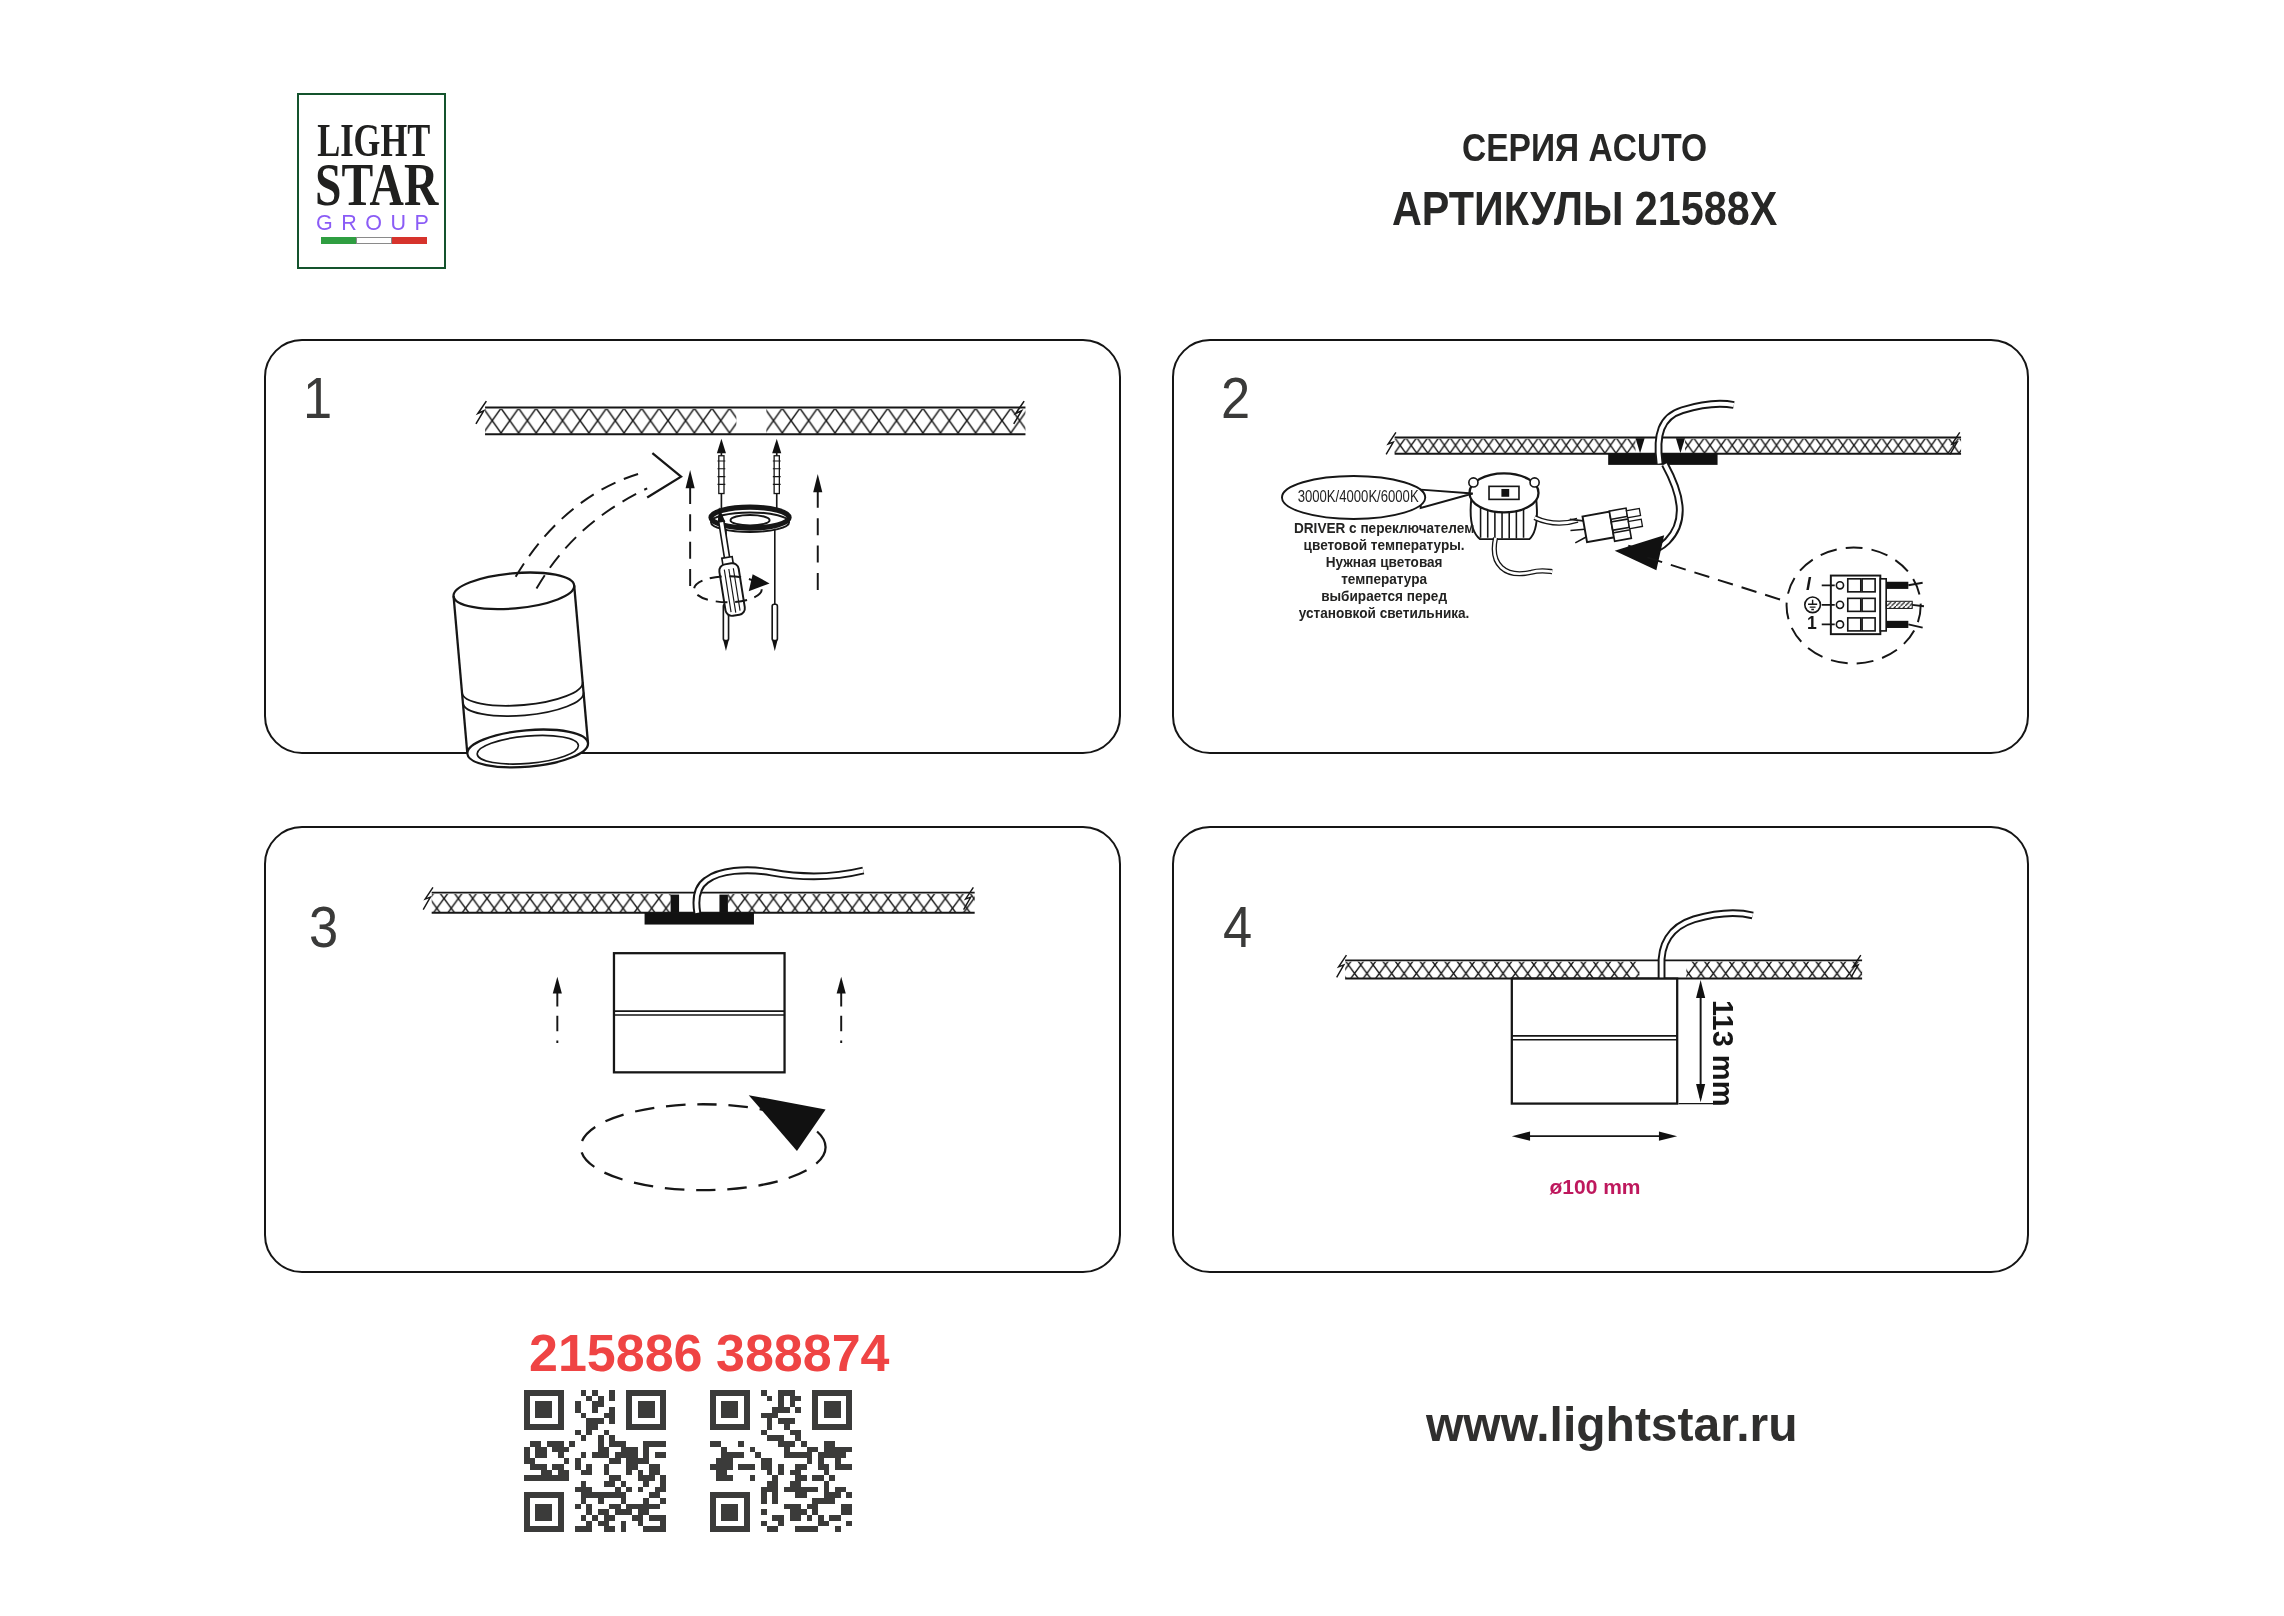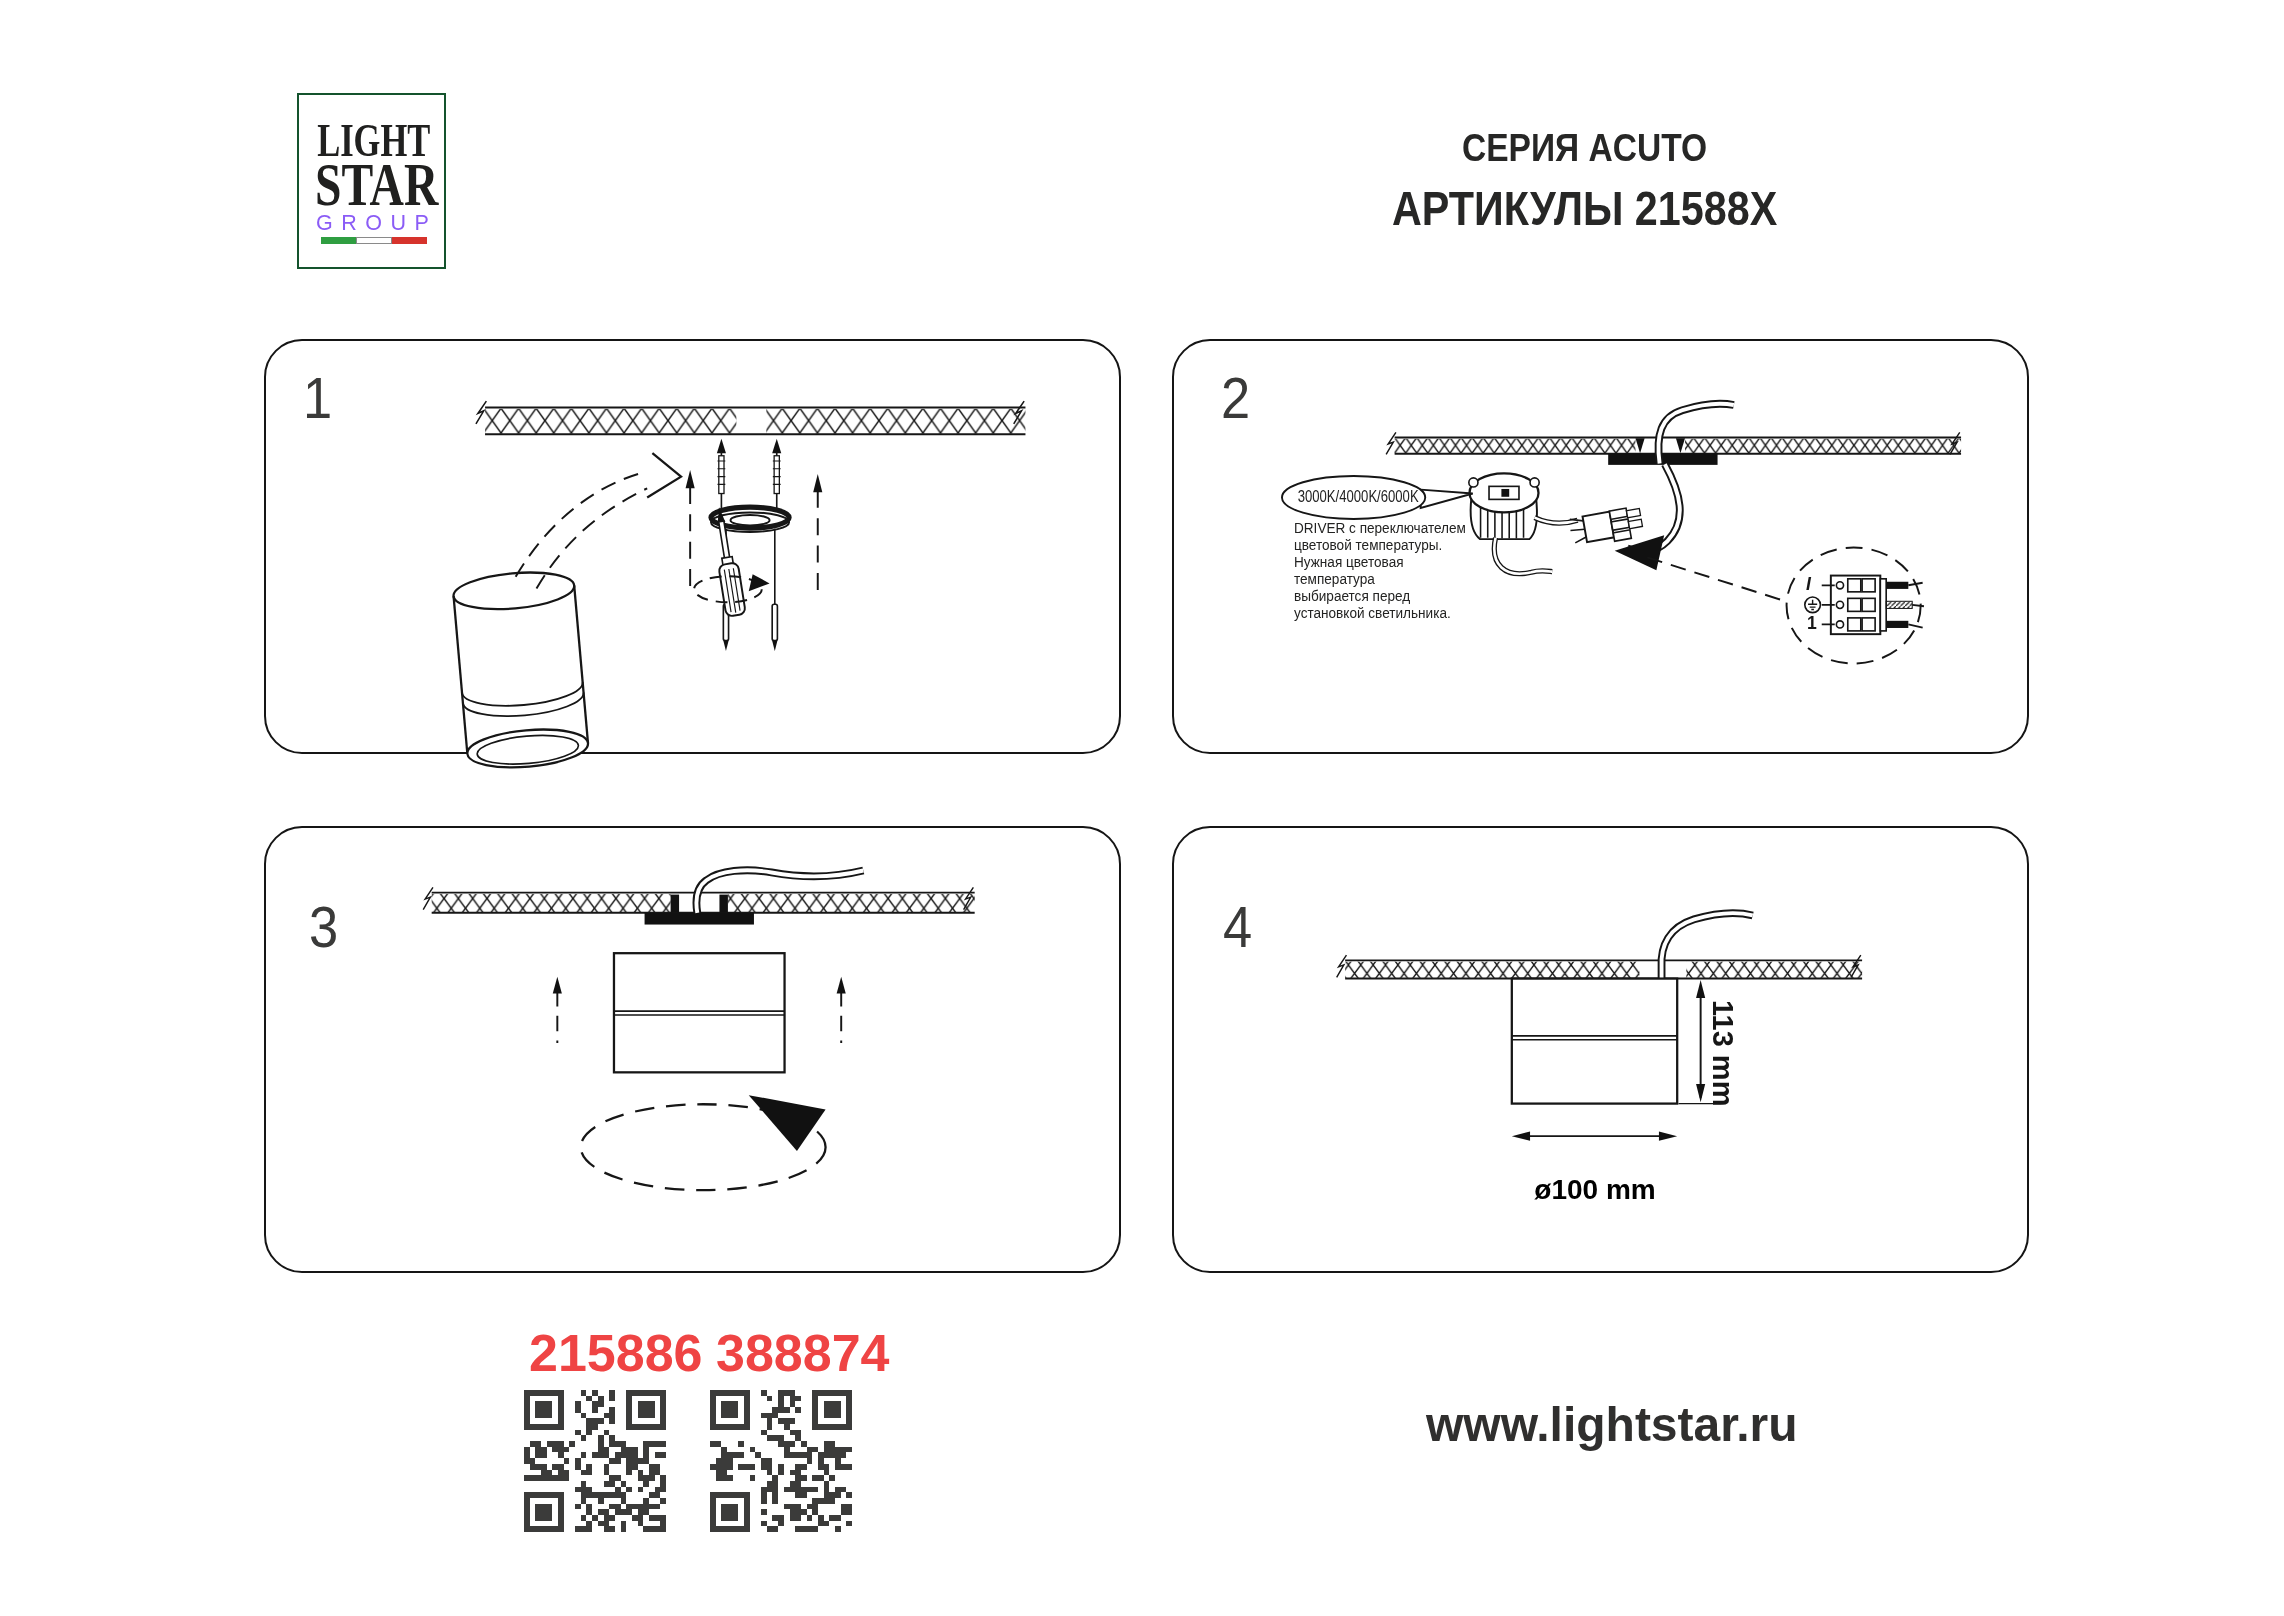--- a/index.html
+++ b/index.html
@@ -18,28 +18,28 @@
   .logo-w1{position:absolute;left:0;top:23.4px;width:100%;text-align:center;font-family:"Liberation Serif",serif;
            font-weight:700;font-size:46px;line-height:1;color:#20201f;transform:scaleX(.75);}
   .logo-w2{position:absolute;left:0;top:59px;width:100%;text-align:center;font-family:"Liberation Serif",serif;
            font-weight:700;font-size:61px;line-height:1;color:#20201f;transform:scaleX(.78);}
   .logo-w3{position:absolute;left:5.2px;top:116px;width:100%;text-align:center;font-size:21.5px;font-weight:400;
            letter-spacing:8.5px;color:#8b5cf6;}
   .flag{position:absolute;left:21.5px;top:142px;width:106px;height:7.2px;font-size:0;}
   .flag span{display:inline-block;height:7.2px;box-sizing:border-box;}
   .bubble-text{position:absolute;left:1287px;top:488px;width:134px;text-align:center;font-size:15.6px;
                font-weight:400;color:#222;transform:scaleX(.84);white-space:nowrap;}
-  .note{position:absolute;left:1294px;top:520px;font-size:14px;font-weight:400;line-height:17px;
-        color:#232322;}
+  .note{position:absolute;left:1294px;top:520px;font-size:14px;font-weight:700;line-height:17px;
+        color:#232322;text-align:center;}
   .note div{transform:scaleX(.97);transform-origin:left center;white-space:nowrap;}
   .tlabel{position:absolute;font-size:17.6px;font-weight:700;color:#161616;line-height:1;}
   .dim-v{position:absolute;left:1737px;top:1000px;font-size:29px;font-weight:700;color:#161616;
          transform:rotate(90deg);transform-origin:0 0;white-space:nowrap;line-height:1;}
-  .dim-h{position:absolute;left:1517px;top:1176px;width:156px;text-align:center;font-size:28px;
-         font-weight:700;color:#000000;line-height:1;}
+  .dim-h{position:absolute;left:1517px;top:1176px;width:156px;text-align:center;font-size:21px;
+         font-weight:700;color:#be185d;line-height:1;}
   .artnum{position:absolute;top:1327px;width:130px;text-align:center;font-size:52px;font-weight:700;
           color:#ef4444;line-height:1;}
   .url{position:absolute;left:1426px;top:1401px;width:326px;text-align:center;font-size:48px;
        font-weight:700;color:#302f2e;line-height:1;}
   .qr{position:absolute;width:142px;height:142px;}
   svg.overlay{position:absolute;left:0;top:0;}
 </style>
 </head>
 <body>
 

